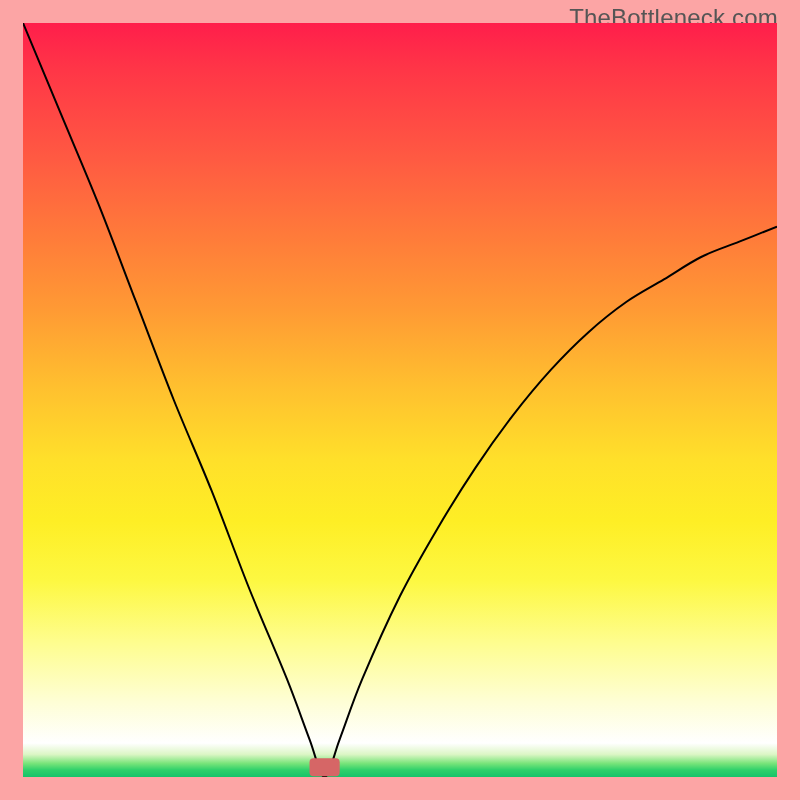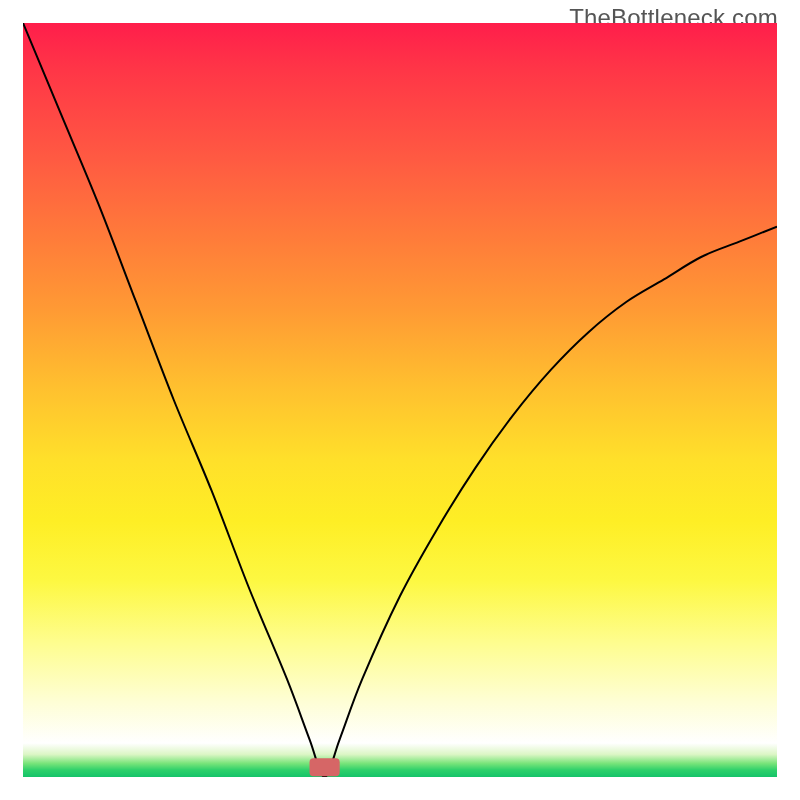--- a/index.html
+++ b/index.html
@@ -1,21 +1,21 @@
 <!DOCTYPE html>
 <html><head>
 <meta charset="utf-8">
 <style>
   * { margin: 0; padding: 0; box-sizing: border-box; }
   html, body { width: 800px; height: 800px; background: #000; overflow: hidden; }
   .page {
     position: relative;
     width: 800px;
     height: 800px;
-    background: #ffffff;
+    background: #fca5a5;
   }
   .watermark {
     position: absolute;
     top: 4px;
     right: 22px;
     font-family: Arial, Helvetica, sans-serif;
     font-size: 24px;
     font-weight: 500;
     color: #555;
     letter-spacing: 0.2px;

